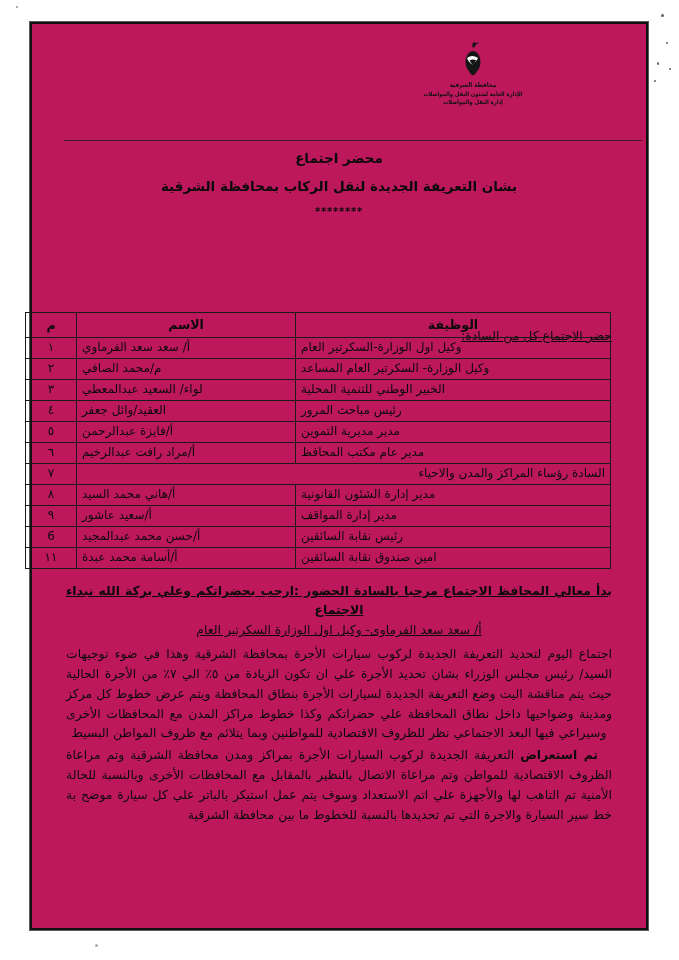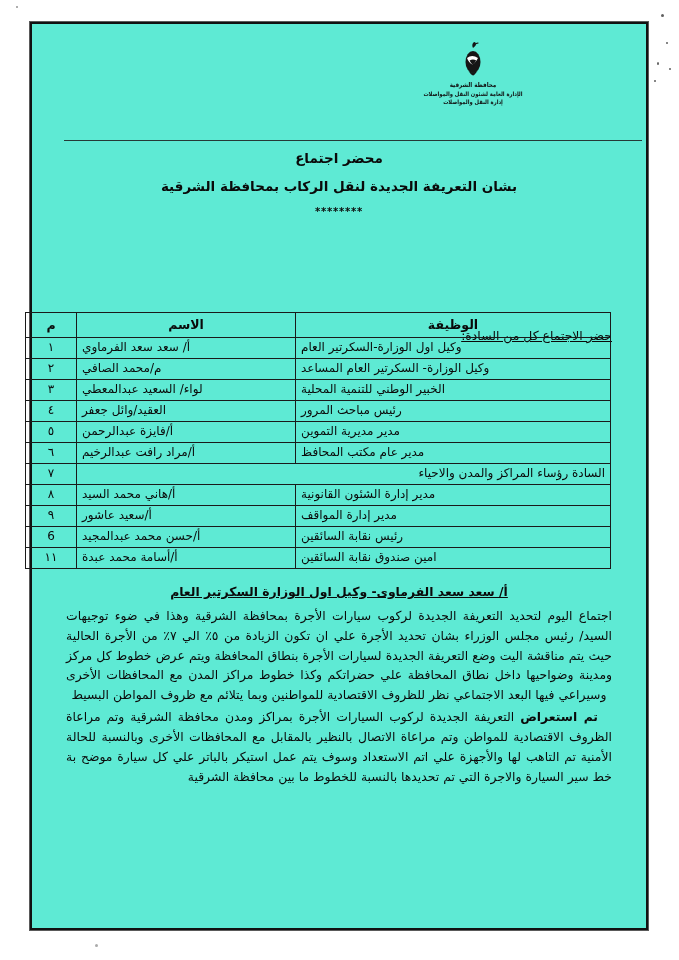--- a/index.html
+++ b/index.html
@@ -17,21 +17,21 @@
     overflow: hidden;
   }
 
   
   #page-sheet {
     position: absolute;
     left: 30px;
     top: 22px;
     width: 618px;
     height: 908px;
-    background: #5eead4;
+    background: #be185d;
     border: 2px solid #111;
     box-sizing: border-box;
     box-shadow: 0 0 0 1px #5a5a5a;
   }
 
   
   .speckle {
     position: absolute;
     background: #2a2a2a;
     border-radius: 50%;
@@ -186,21 +186,21 @@
   }
   .para.emph {
     font-weight: bold;
     text-decoration: underline;
     text-align: justify;
     text-align-last: center;
     line-height: 1.5;
     margin-bottom: 1px;
   }
   .para.emph-2 {
-    font-weight: bold;
+    font-weight: normal;
     text-decoration: underline;
     text-align: center;
     text-align-last: center;
     margin-bottom: 4px;
   }
   .para.center-last { text-align-last: center; }
   .lead-bold {
     font-weight: bold;
   }
   .para.indent { text-indent: 14px; }
@@ -307,19 +307,20 @@
           </tr>
           <tr>
             <td class="col-role">امين صندوق نقابة السائقين</td>
             <td class="col-name">أ/أسامة محمد عبدة</td>
             <td class="col-num">١١</td>
           </tr>
         </tbody>
     </table>
 
     <div id="body-zone">
+      <p class="para emph">بدأ معالي المحافظ الاجتماع مرحبا بالسادة الحضور :ارحب بحضراتكم وعلي بركة الله نبداء الاجتماع</p>
       <p class="para emph-2">أ/ سعد سعد الفرماوى- وكيل اول الوزارة السكرتير العام</p>
       <p class="para center-last">اجتماع اليوم لتحديد التعريفة الجديدة لركوب سيارات الأجرة بمحافظة الشرقية وهذا في ضوء توجيهات السيد/ رئيس مجلس الوزراء بشان تحديد الأجرة علي ان تكون الزيادة من ٥٪ الي ٧٪ من الأجرة الحالية حيث يتم مناقشة اليت وضع التعريفة الجديدة لسيارات الأجرة بنطاق المحافظة ويتم عرض خطوط كل مركز ومدينة وضواحيها داخل نطاق المحافظة علي حضراتكم وكذا خطوط مراكز المدن مع المحافظات الأخرى وسيراعي فيها البعد الاجتماعي نظر للظروف الاقتصادية للمواطنين وبما يتلائم مع ظروف المواطن البسيط</p>
       <p class="para indent"><span class="lead-bold">تم استعراض</span><span> التعريفة الجديدة  لركوب السيارات الأجرة بمراكز ومدن محافظة الشرقية وتم مراعاة الظروف الاقتصادية للمواطن وتم مراعاة الاتصال بالنظير بالمقابل مع المحافظات الأخرى وبالنسبة للحالة الأمنية تم التاهب لها والأجهزة علي اتم الاستعداد وسوف يتم عمل استيكر بالباتر علي كل سيارة موضح بة خط سير السيارة والاجرة التي تم تحديدها بالنسبة للخطوط ما بين محافظة الشرقية</span></p>
     </div>
 
   </div>
 </div>
 
 </body></html>

